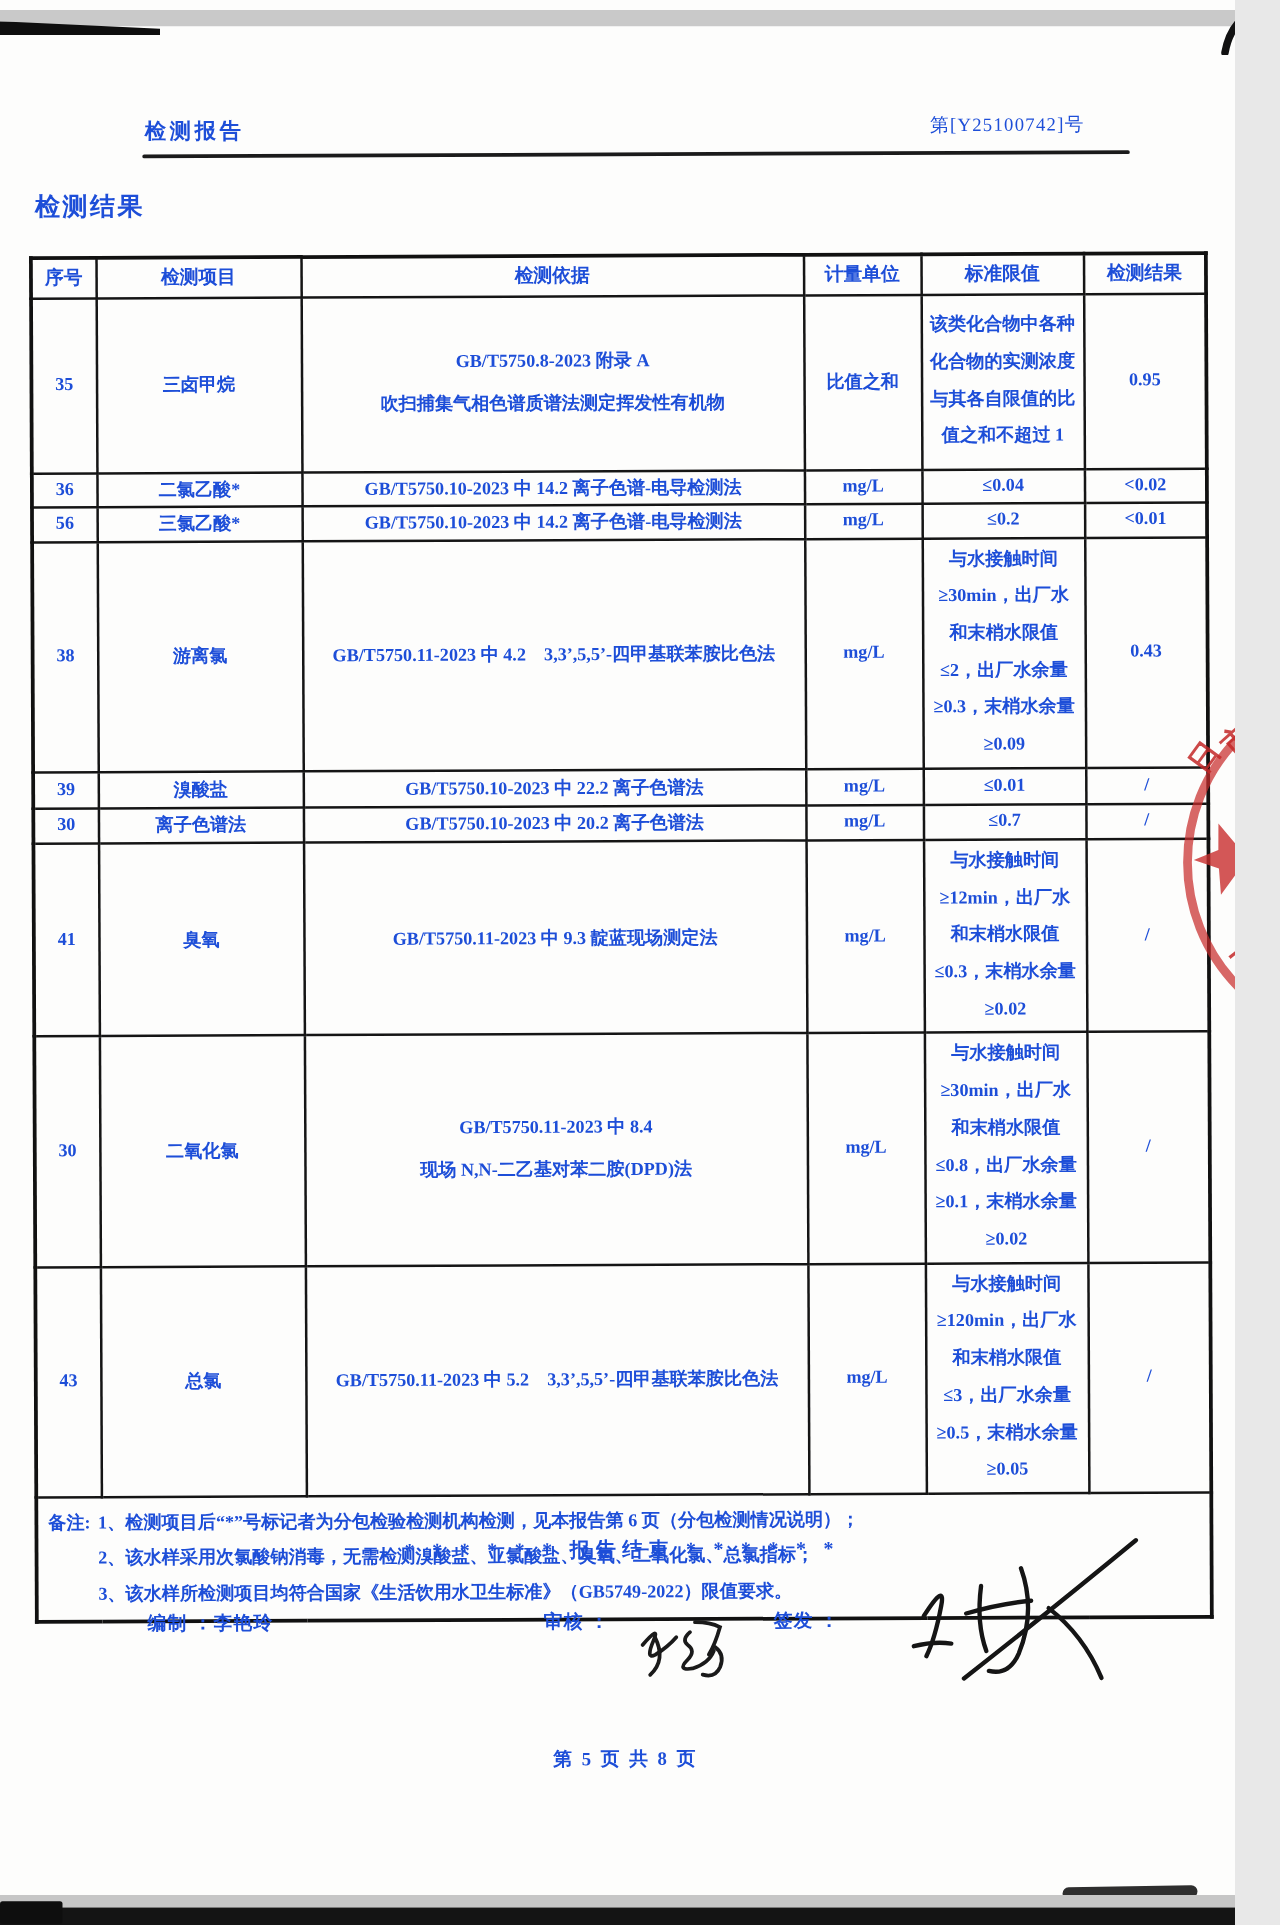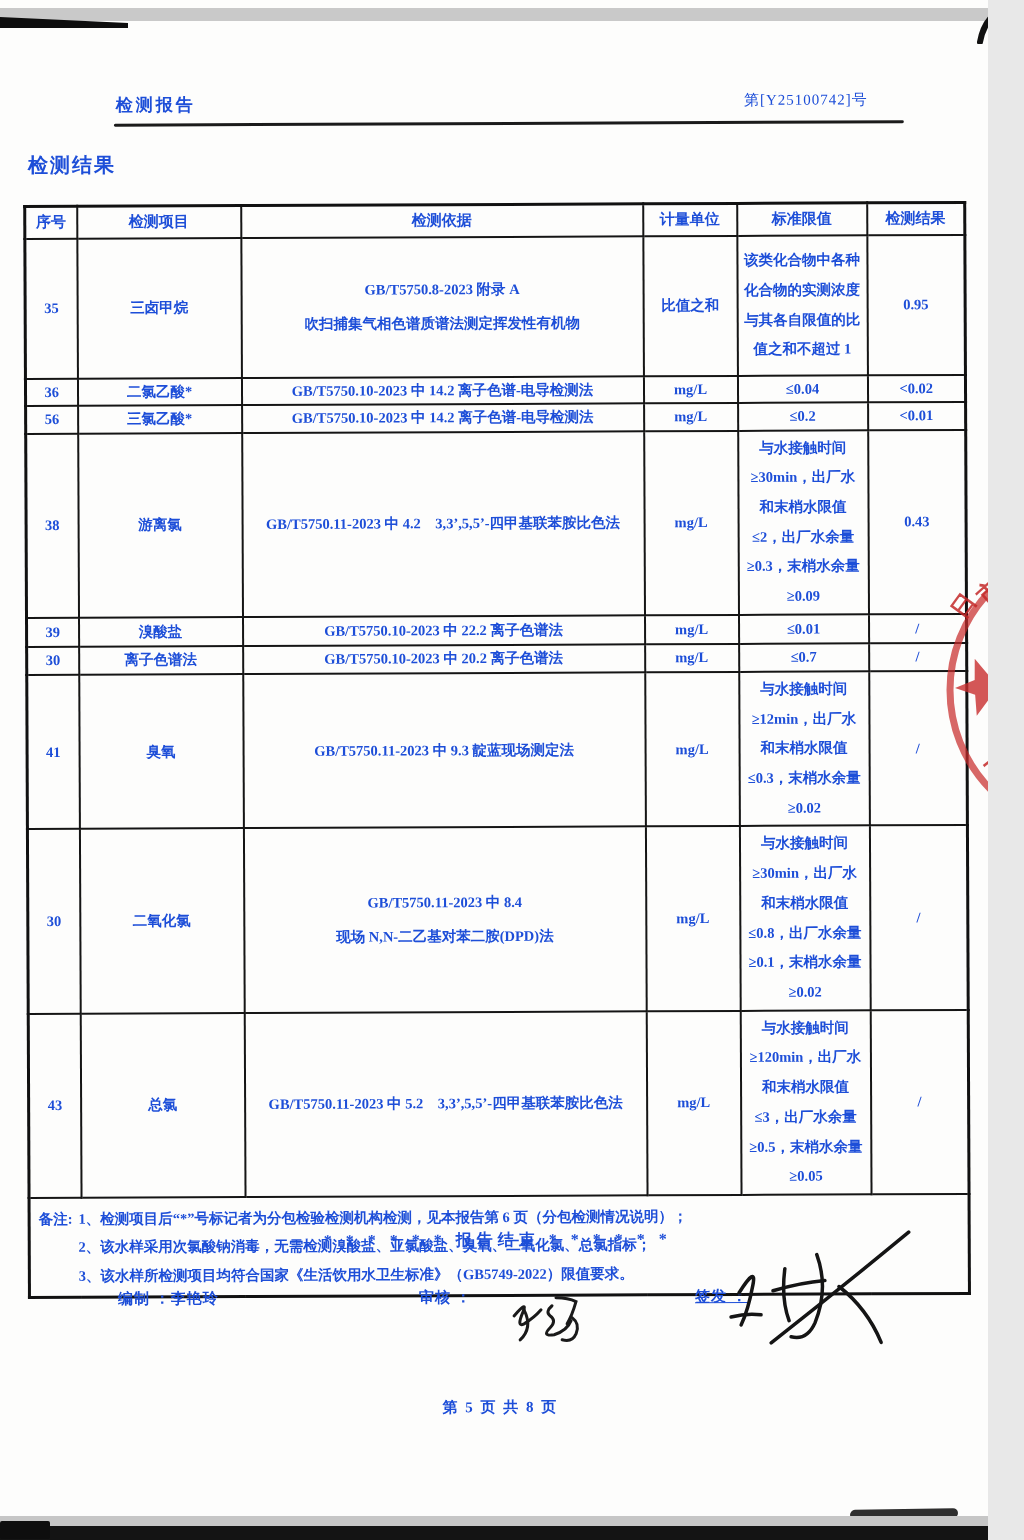--- a/index.html
+++ b/index.html
@@ -43,22 +43,22 @@
   .notes-cell{text-align:left !important;vertical-align:middle;padding:6px 8px !important;}
   .notes-wrap{display:flex;align-items:flex-start;line-height:1.95;font-size:14.5px;}
   .notes-label{flex:0 0 auto;margin-right:6px;font-weight:700;}
   .notes-lines{flex:1 1 auto;}
 
   
   .end-line{position:absolute;left:0;top:1230px;width:990px;text-align:center;
     font-size:16px;font-weight:700;letter-spacing:5px;}
   .sig-row{position:absolute;left:0;top:1288px;width:1024px;height:60px;font-size:15px;font-weight:700;}
   .sig-prepared{position:absolute;left:115px;top:0;letter-spacing:1px;}
-  .sig-reviewed{position:absolute;left:416px;top:0;letter-spacing:1px;}
-  .sig-issued{position:absolute;left:692px;top:0;letter-spacing:1px;text-decoration:underline;}
+  .sig-reviewed{position:absolute;left:432px;top:0;letter-spacing:1px;}
+  .sig-issued{position:absolute;left:616px;top:0;letter-spacing:1px;}
   .sig-svg-review{position:absolute;left:497px;top:-18px;}
   .sig-svg-issue{position:absolute;left:710px;top:-62px;}
   .page-footer{position:absolute;left:0;top:1398px;width:994px;text-align:center;
     font-size:15px;font-weight:600;letter-spacing:2px;}
 
   
   .stamp{position:absolute;left:930px;top:550px;width:200px;height:290px;pointer-events:none;}
 </style>
 </head>
 <body>

